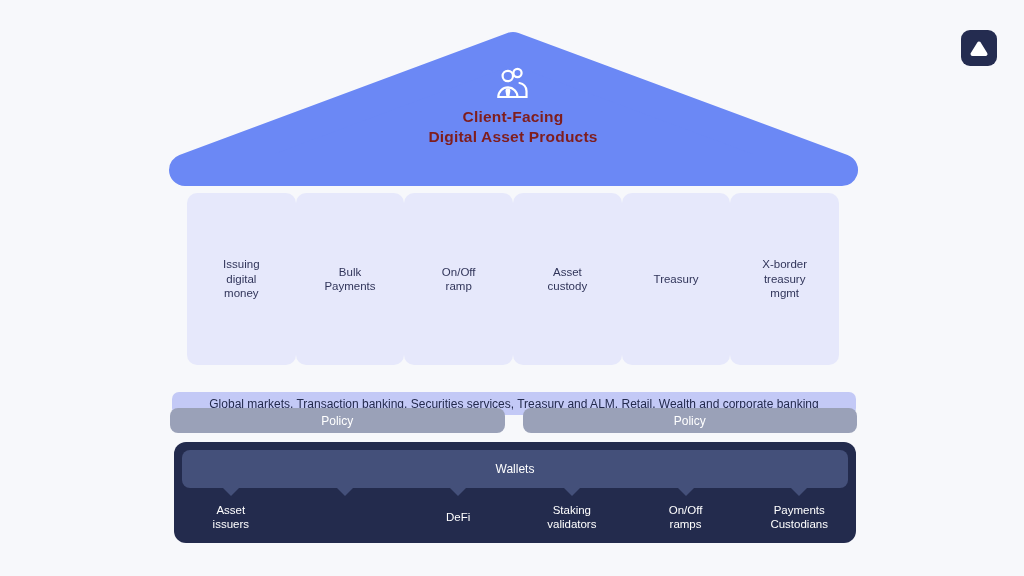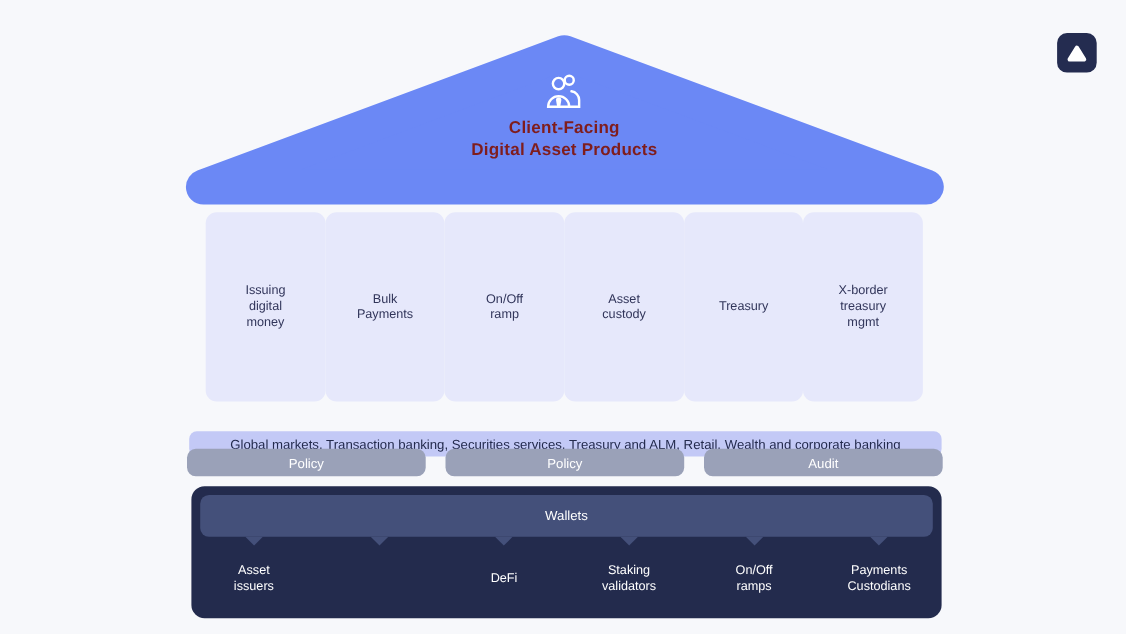--- a/index.html
+++ b/index.html
@@ -52,21 +52,21 @@
     display:flex;gap:18px;justify-content:center;
   }
   .gov-bar{
     flex:1;background:#9aa1b8;border-radius:8px;
     display:flex;align-items:center;justify-content:center;
     color:#ffffff;font-size:12px;
   }
 
   
   .footer{
-    position:absolute;left:174px;top:442px;width:682px;height:120px;
+    position:absolute;left:174px;top:442px;width:682px;height:101px;
     background:#232b4d;border-radius:12px;
   }
   .wallets-bar{
     position:absolute;left:8px;right:8px;top:8px;height:38px;
     background:#44507a;border-radius:8px;
     display:flex;align-items:center;justify-content:center;
     color:#ffffff;font-size:12px;
   }
   .footer-items{
     position:absolute;left:0;right:0;top:46px;bottom:0;
@@ -143,21 +143,20 @@
 treasury
 mgmt</span>
     </div>
   </div>
 
   <div class="markets-bar">Global markets, Transaction banking, Securities services, Treasury and ALM, Retail, Wealth and corporate banking</div>
 
   <div class="gov-bars">
     <div class="gov-bar">Policy</div>
     <div class="gov-bar">Policy</div>
-    <div class="gov-bar">Audit</div>
   </div>
 
   <div class="footer">
     <div class="wallets-bar">Wallets</div>
     <div class="footer-items">
       <div class="footer-item">
         <div class="pointer"></div>
         <div class="footer-item-label">Asset
 issuers</div>
       </div>

